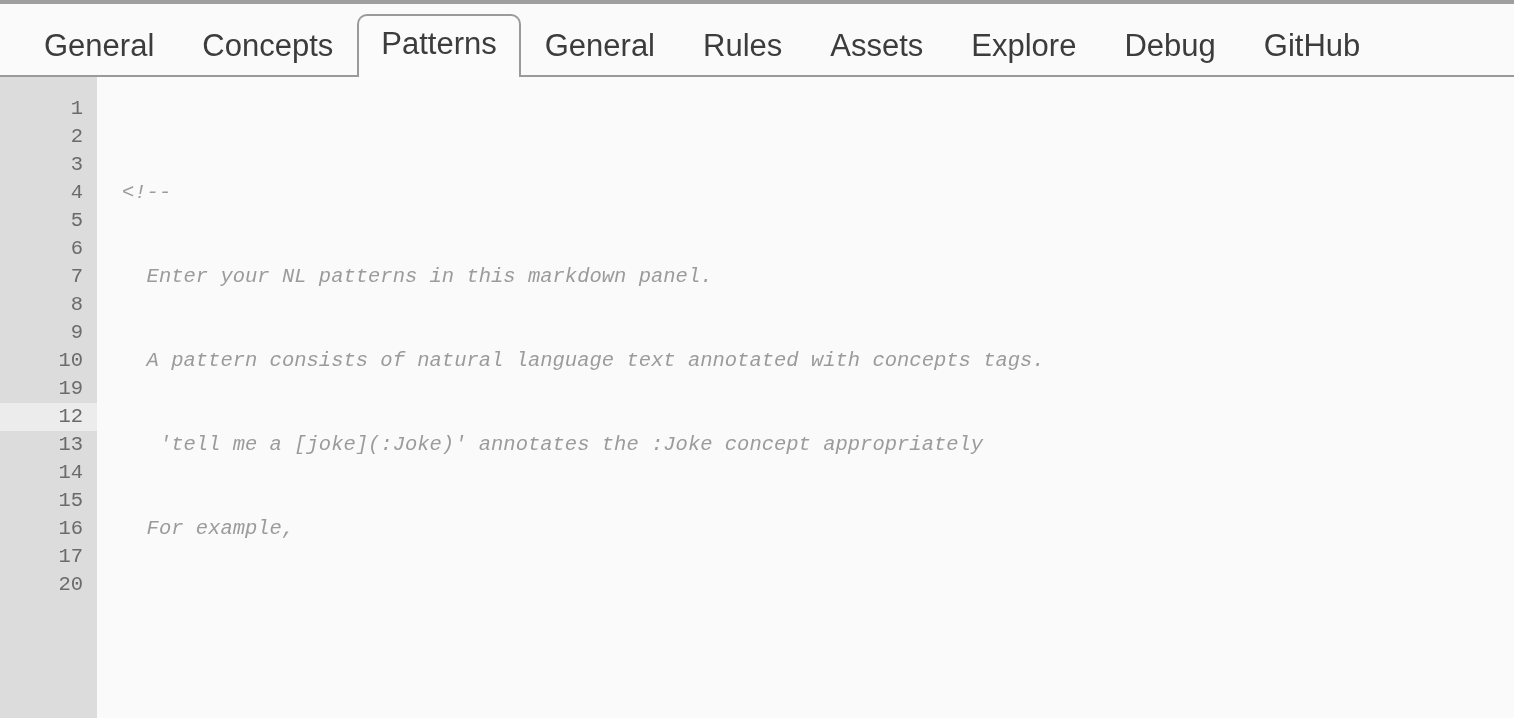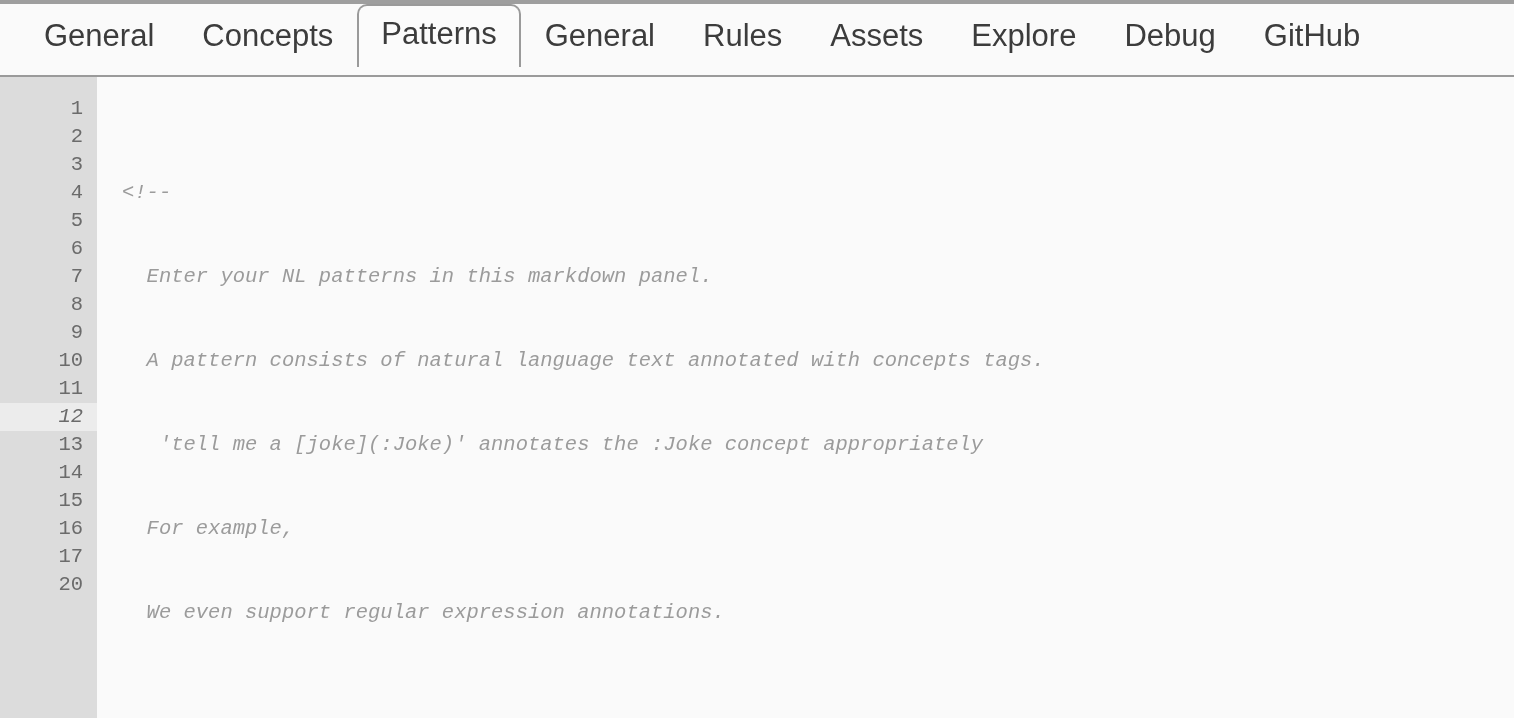--- a/index.html
+++ b/index.html
@@ -32,21 +32,21 @@
     background: #9a9a9a;
     z-index: 1;
   }
   .tab {
     position: relative;
     z-index: 2;
     font-size: 31px;
     line-height: 1;
     color: #3c3c3c;
     padding: 12px 22px 16px 22px;
-    margin-bottom: 10px;
+    margin-bottom: 0;
     white-space: nowrap;
     background: transparent;
     border: 2px solid transparent;
     border-bottom: none;
     border-radius: 10px 10px 0 0;
     cursor: pointer;
     font-weight: 400;
   }
   .tab.active {
     background: #fbfbfb;
@@ -68,21 +68,21 @@
   .gutter {
     width: 97px;
     min-width: 97px;
     background: #dcdcdc;
     padding-top: 18px;
     text-align: right;
     color: #6b6b6b;
     user-select: none;
   }
   .gutter .ln { padding-right: 14px; height: 28px; }
-  .gutter .ln.active { background: #ececec; font-style: italic; }
+  .gutter .ln.active { background: #ececec; }
 
   .code {
     position: relative;
     flex: 1;
     padding-top: 18px;
     padding-left: 25px;
     overflow: hidden;
     color: #2f2f2f;
     white-space: pre;
   }
@@ -115,38 +115,37 @@
       <div class="ln">1</div>
       <div class="ln">2</div>
       <div class="ln">3</div>
       <div class="ln">4</div>
       <div class="ln">5</div>
       <div class="ln">6</div>
       <div class="ln">7</div>
       <div class="ln">8</div>
       <div class="ln">9</div>
       <div class="ln">10</div>
-      <div class="ln">11</div>
+      <div class="ln">19</div>
       <div class="ln active">12</div>
       <div class="ln">13</div>
       <div class="ln">14</div>
       <div class="ln">15</div>
       <div class="ln">16</div>
       <div class="ln">17</div>
       <div class="ln">20</div>
     </div>
 
     <div class="code">
 
       <div class="row"><span class="c-comment">&lt;!--</span></div>
       <div class="row"><span class="c-comment">  Enter your NL patterns in this markdown panel.</span></div>
       <div class="row"><span class="c-comment">  A pattern consists of natural language text annotated with concepts tags.</span></div>
       <div class="row"><span class="c-comment">   'tell me a [joke](:Joke)' annotates the :Joke concept appropriately</span></div>
       <div class="row"><span class="c-comment">  For example,</span></div>
-      <div class="row"><span class="c-comment">  We even support regular expression annotations.</span></div>
       
       
 
       
 
       
 
       
 
       

